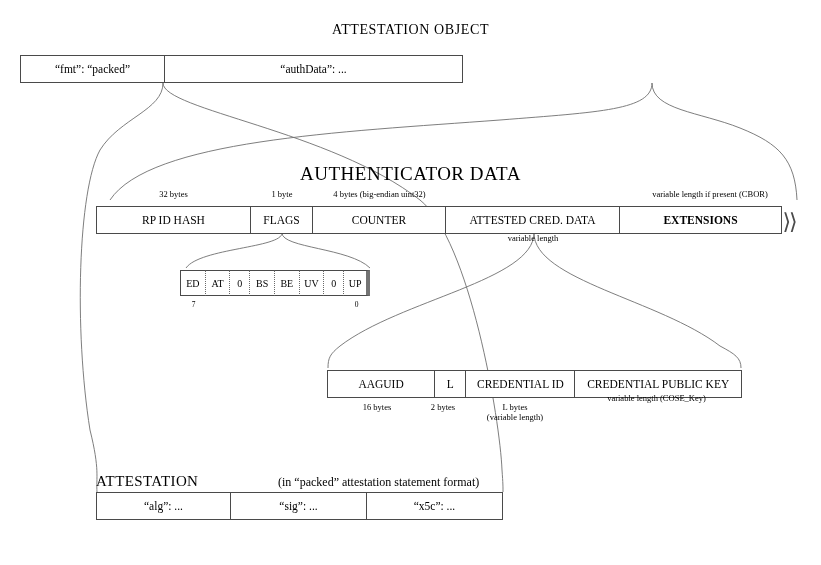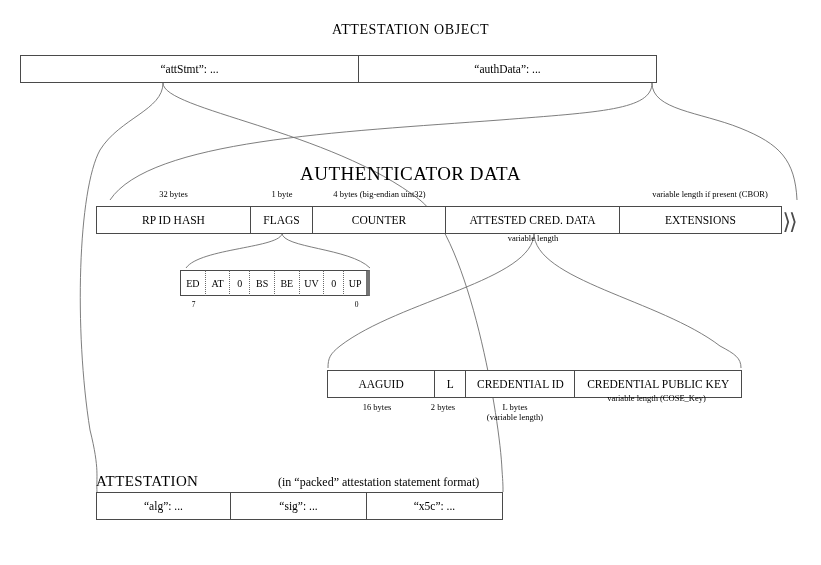--- a/index.html
+++ b/index.html
@@ -101,38 +101,38 @@
     <path d="M 282 233 C 282 248, 200 248, 186 268"></path>
     <path d="M 282 233 C 282 248, 350 248, 370 268"></path>
 
     <path d="M 534 233 C 534 280, 400 300, 340 346 C 330 354, 328 358, 328 368"></path>
     <path d="M 534 233 C 534 280, 660 300, 720 346 C 735 354, 741 358, 741 368"></path>
   </svg>
 
   <div class="abs title" style="left:0; top:22px; width:821px;">ATTESTATION OBJECT</div>
 
   <div class="boxrow" style="left:20px; top:55px; width:782px; height:28px;">
-    <div class="bx" style="width:339px;">“attStmt”: ...</div>
+    <div class="bx" style="width:145px;">“fmt”: “packed”</div>
     <div class="bx" style="width:298px;">“authData”: ...</div>
   </div>
 
   <div class="abs sectiontitle" style="left:0; top:163px; width:821px;">AUTHENTICATOR DATA</div>
 
   <div class="abs smalllabel" style="left:96px; top:189px; width:155px;">32 bytes</div>
   <div class="abs smalllabel" style="left:251px; top:189px; width:62px;">1 byte</div>
   <div class="abs smalllabel" style="left:313px; top:189px; width:133px;">4 bytes (big-endian uint32)</div>
   <div class="abs smalllabel" style="left:446px; top:189px; width:174px;margin-top:44px;">variable length</div>
   <div class="abs smalllabel" style="left:620px; top:189px; width:180px;">variable length if present (CBOR)</div>
 
   <div class="boxrow" style="left:96px; top:206px; width:686px; height:28px;">
     <div class="bx" style="width:155px;">RP ID HASH</div>
     <div class="bx" style="width:62px;">FLAGS</div>
     <div class="bx" style="width:133px;">COUNTER</div>
     <div class="bx" style="width:174px;">ATTESTED CRED. DATA</div>
-    <div class="bx" style="width:162px;">EXTENSIONS</div>
+    <div class="bx" style="width:162px;font-weight:bold;">EXTENSIONS</div>
   </div>
   <div class="abs ellipsis-mark" style="left:775px; top:209px; width:28px; text-align:center;">⟩⟩</div>
 
   <div class="boxrow flagsrow" style="left:180px; top:270px; width:190px; height:26px;">
     <div class="bx flagcell" style="width:27px;">ED</div>
     <div class="bx flagcell" style="width:26px;">AT</div>
     <div class="bx flagcell" style="width:21px;">0</div>
     <div class="bx flagcell" style="width:26px;">BS</div>
     <div class="bx flagcell" style="width:26px;">BE</div>
     <div class="bx flagcell" style="width:26px;">UV</div>

